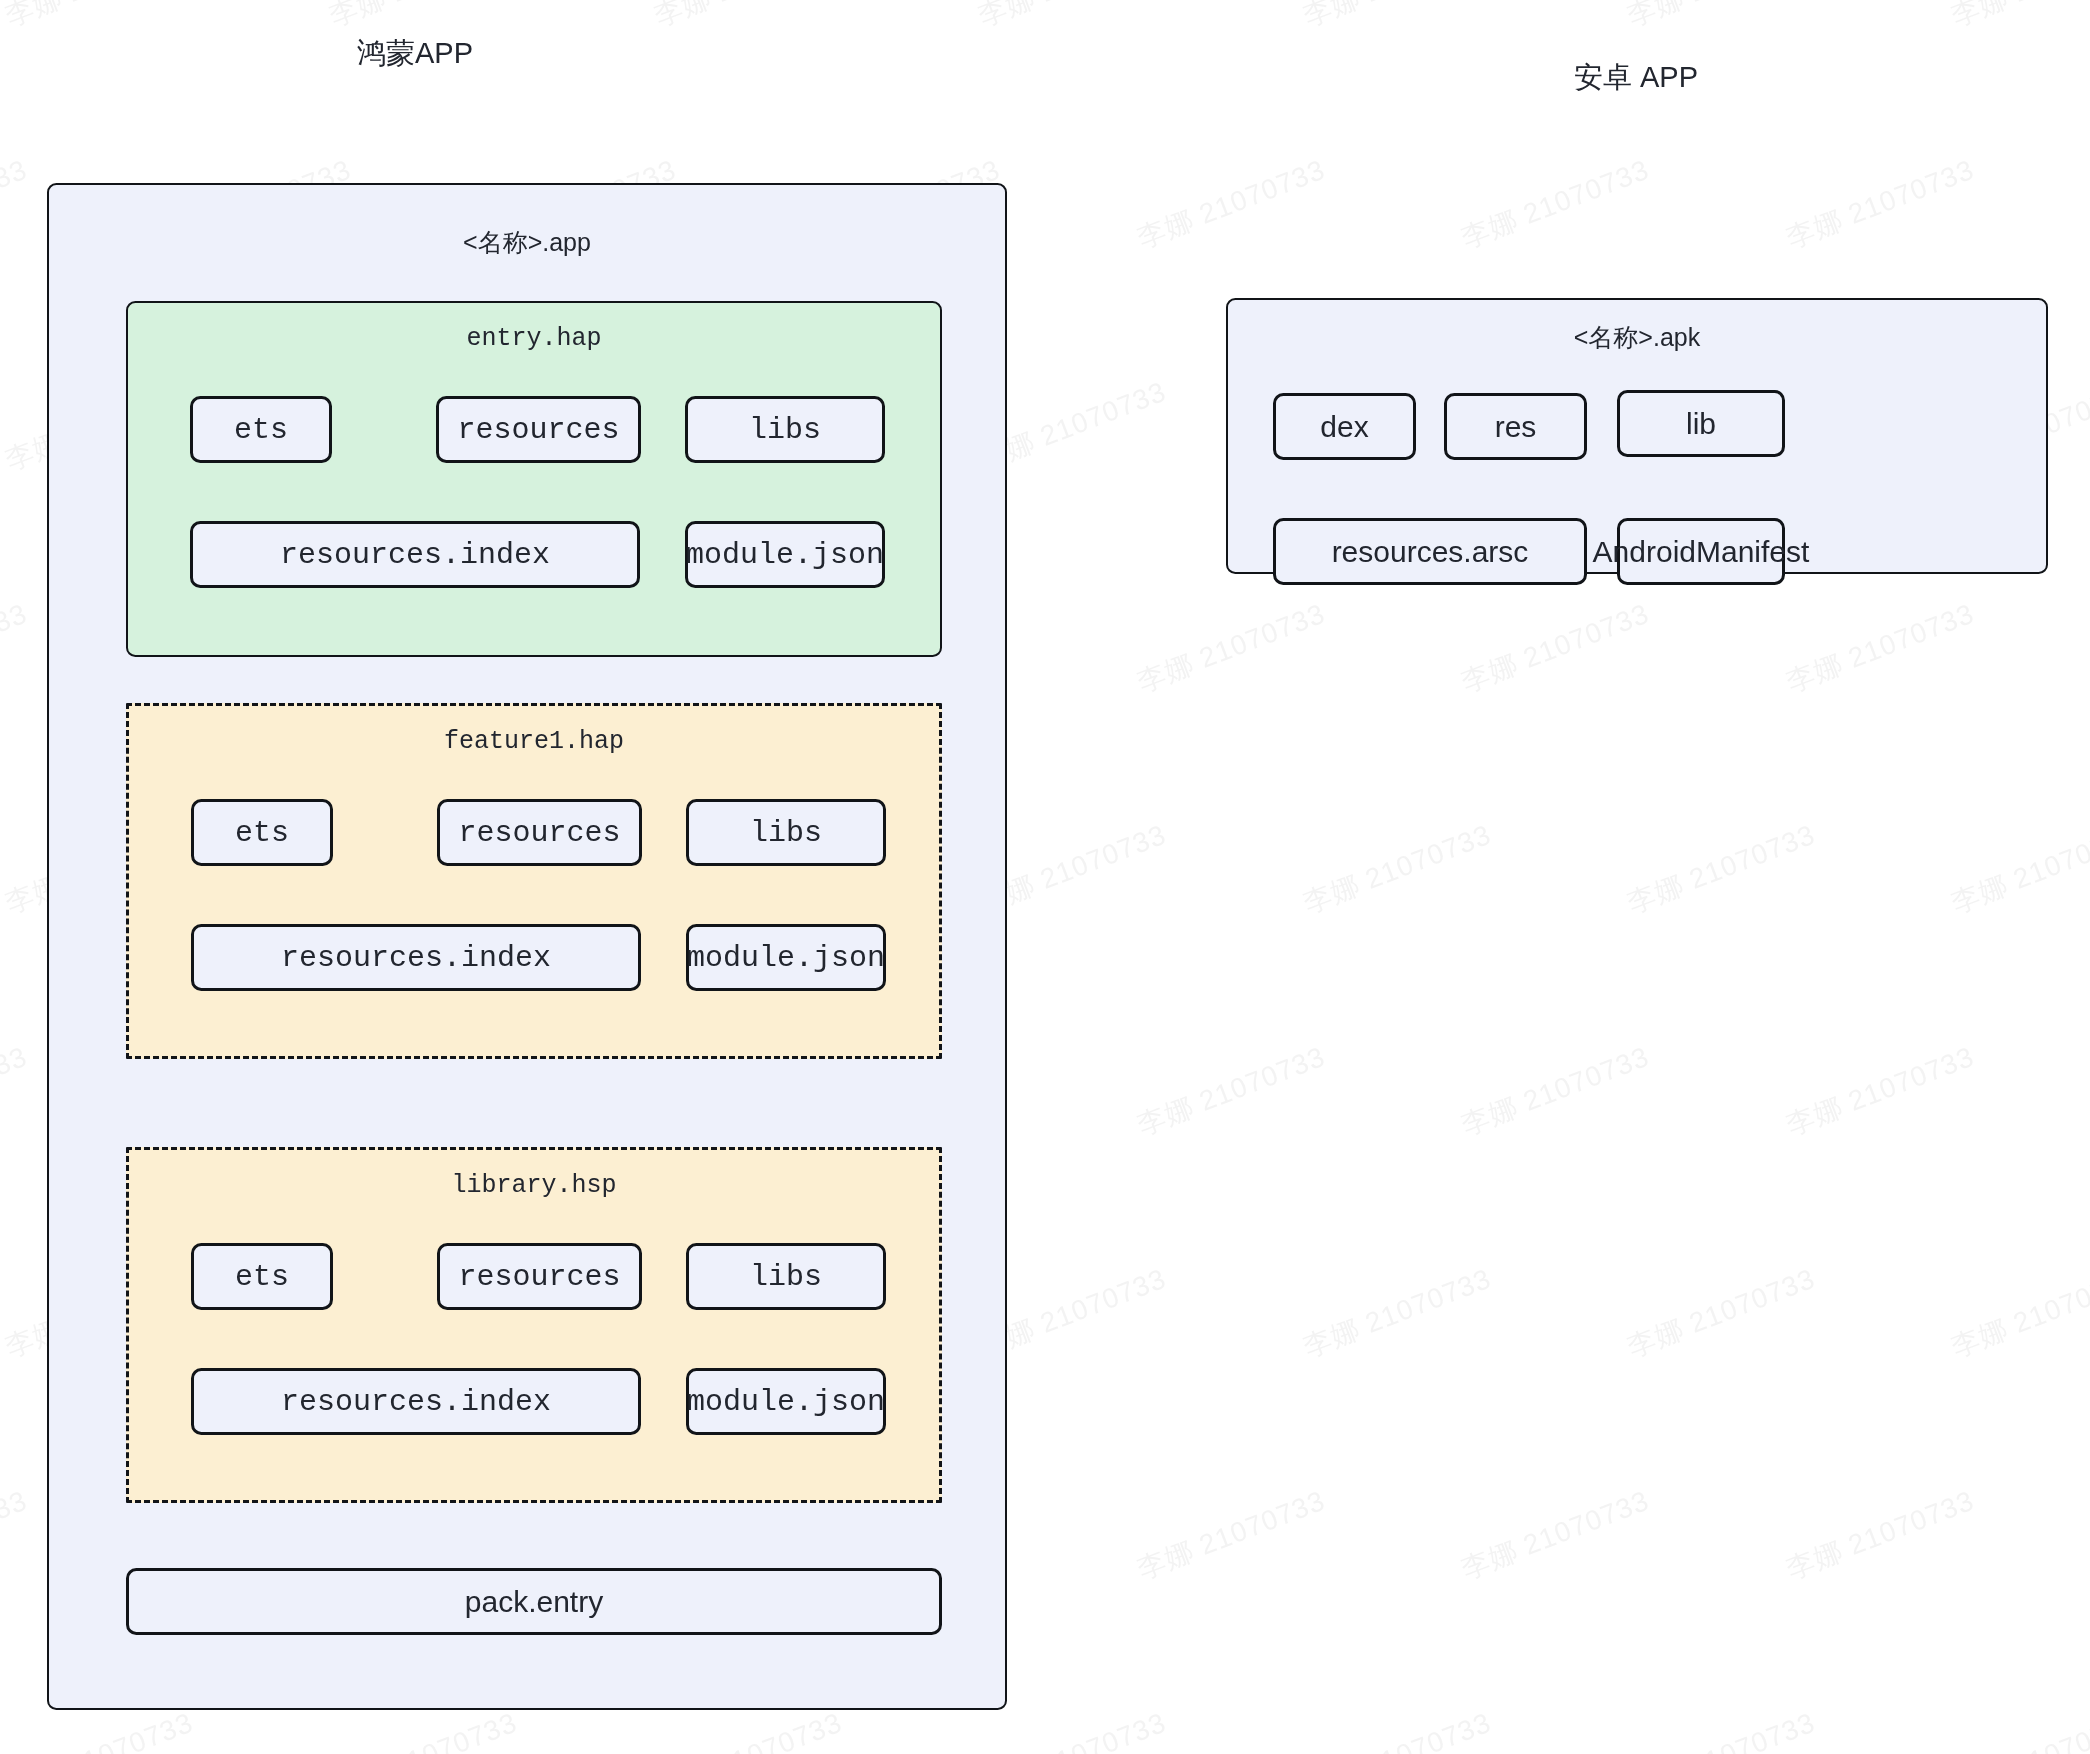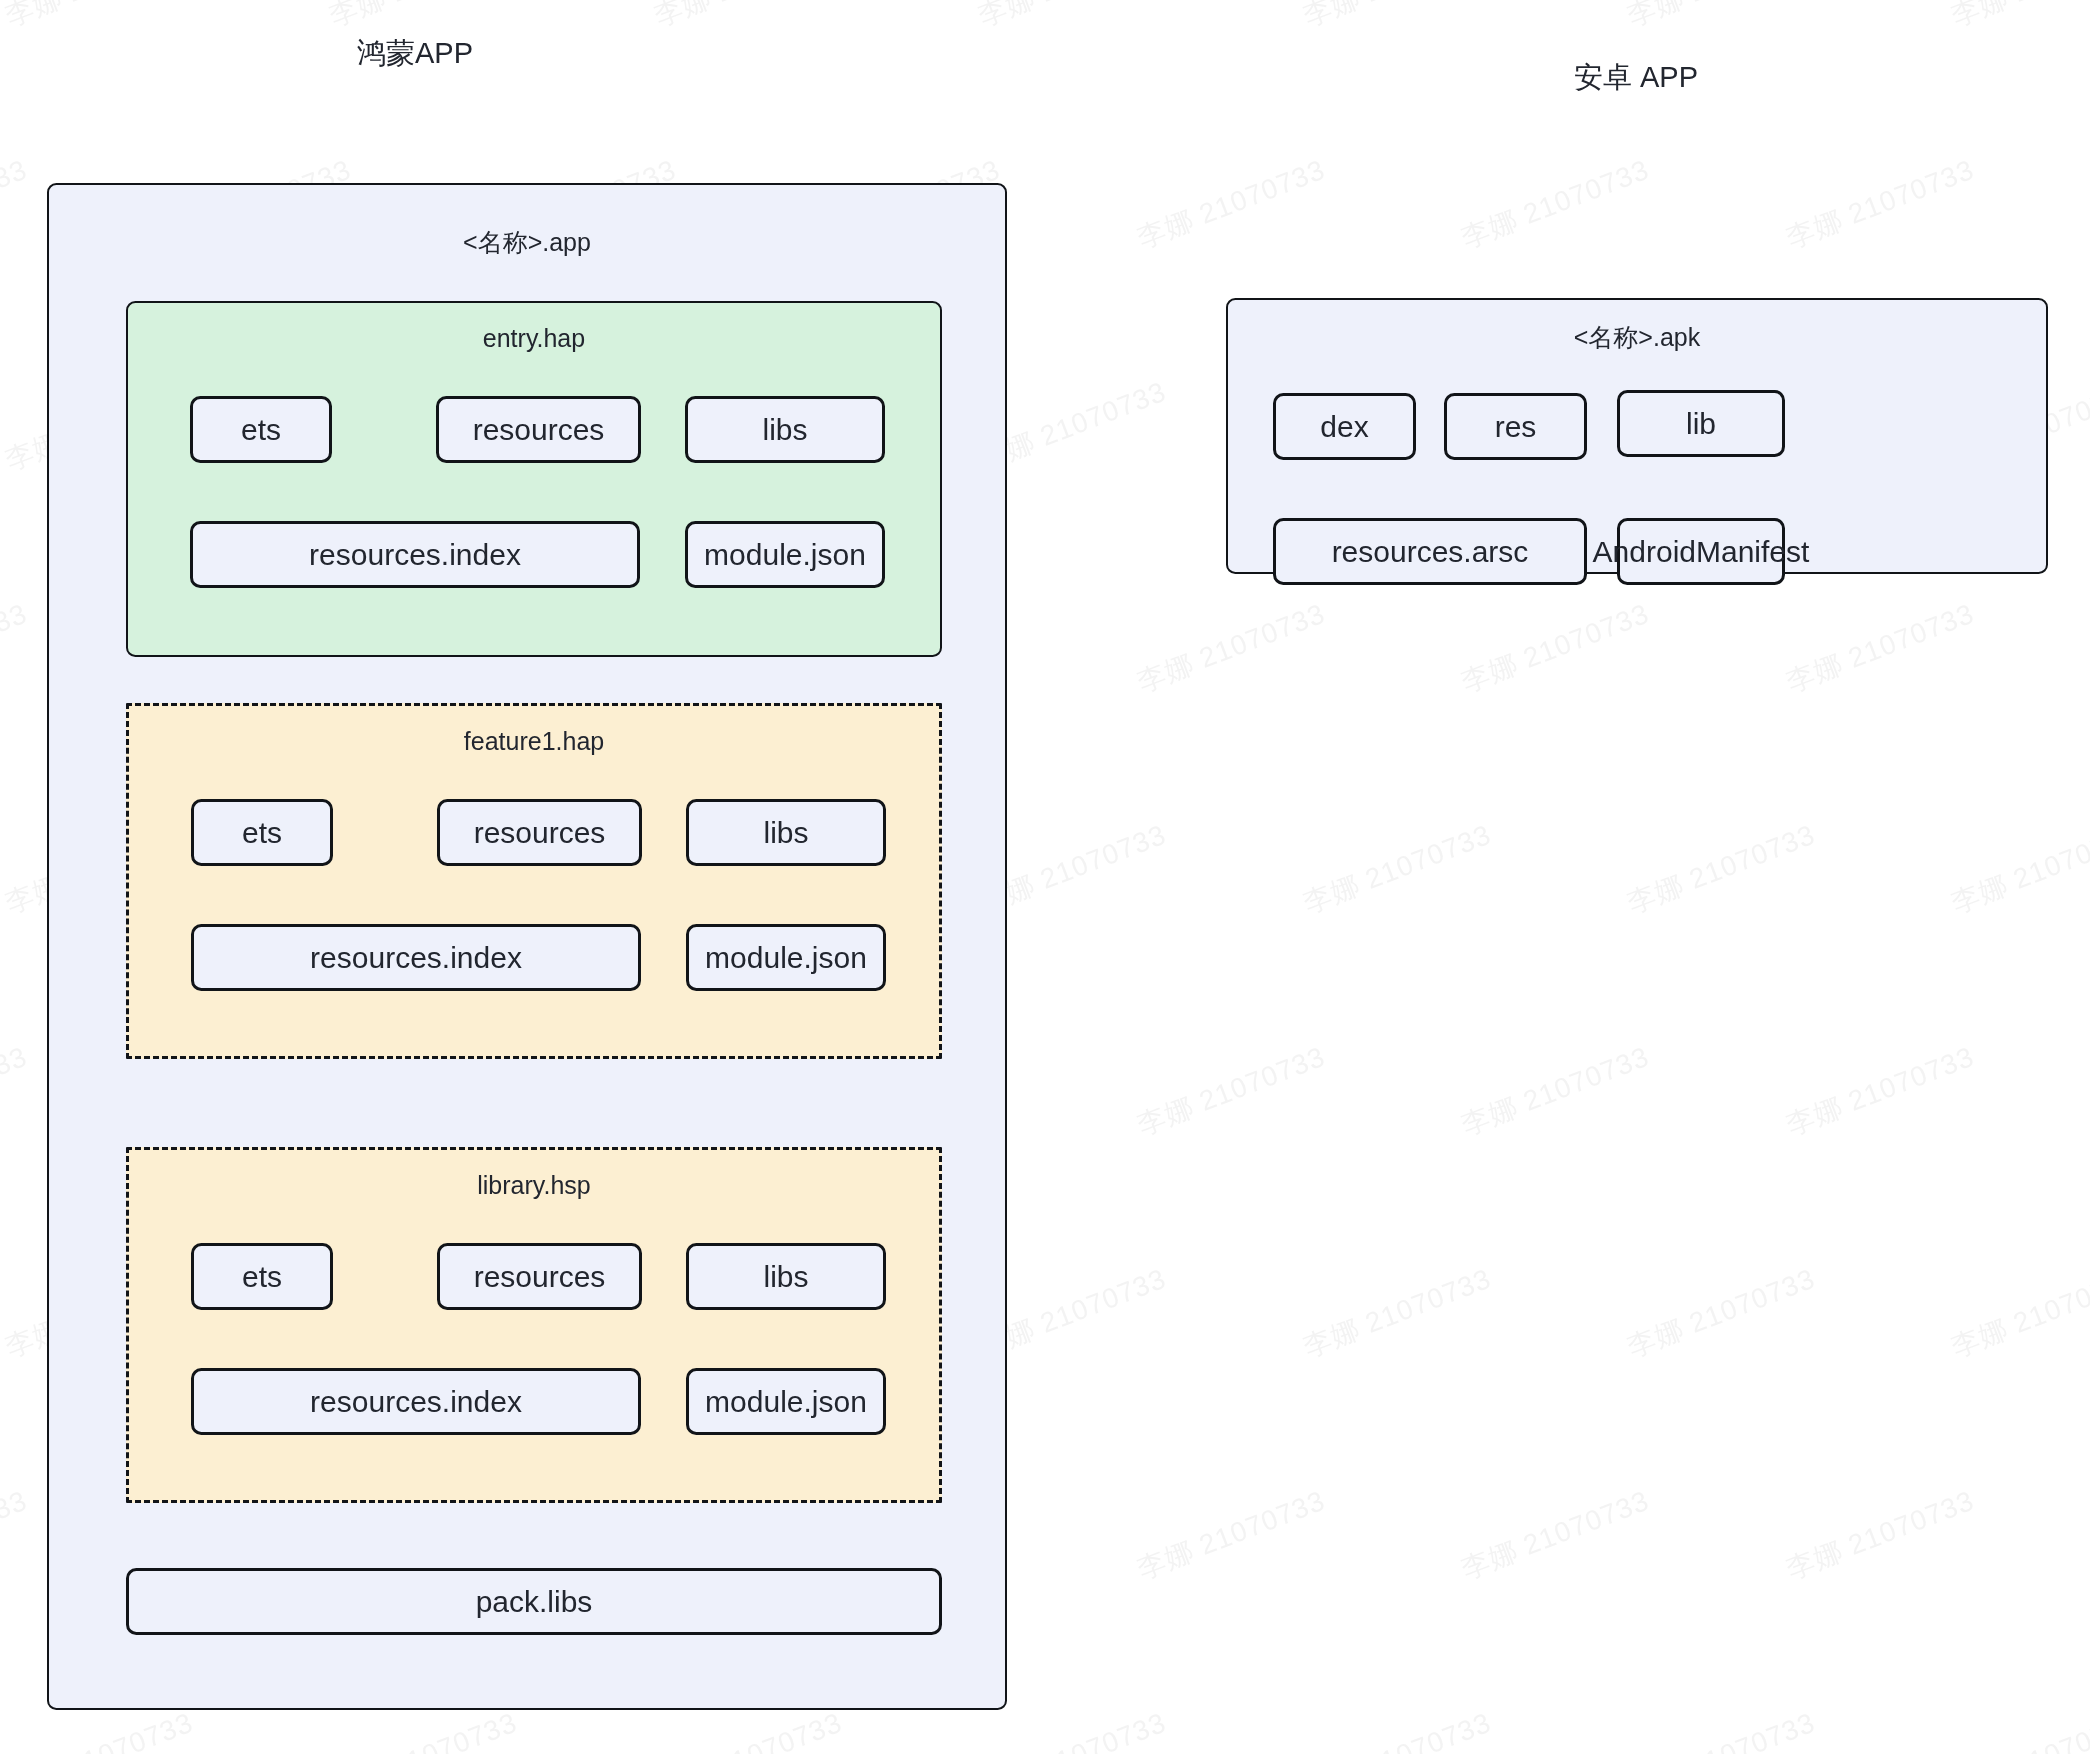--- a/index.html
+++ b/index.html
@@ -71,20 +71,21 @@
     color: #22262f;
     white-space: nowrap;
   }
 
   
   .module {
     position: absolute;
     box-sizing: border-box;
     border: 2.8px solid #111418;
     border-radius: 9.3px;
+    font-family: Liberation Mono, monospace;
   }
   .module.solid   { border-style: solid; }
   .module.dashed  { border-style: dashed; border-width: 3.7px; border-radius: 1px; }
 
   .module-title {
     position: absolute;
     left: 0;
     right: 0;
     text-align: center;
     font-size: 25px;
@@ -215,21 +216,21 @@
       <div class="module-title" style="top:20.5px;">library.hsp</div>
 
       <div class="item" style="left:62px; top:93px; width:142px; height:67px;">ets</div>
       <div class="item" style="left:308px; top:93px; width:205px; height:67px;">resources</div>
       <div class="item" style="left:557px; top:93px; width:200px; height:67px;">libs</div>
 
       <div class="item" style="left:62px; top:218px; width:450px; height:67px;">resources.index</div>
       <div class="item" style="left:557px; top:218px; width:200px; height:67px;">module.json</div>
     </div>
 
-    <div class="item" style="left:77px; top:1383px; width:816px; height:67px;">pack.libs</div>
+    <div class="item" style="left:77px; top:1383px; width:816px; height:67px;">pack.entry</div>
   </div>
 
   <div class="package" style="left:1226px; top:298px; width:822px; height:276px;">
 
     <div class="package-title" style="top:20.5px;">&lt;名称&gt;.apk</div>
 
     <div class="item" style="left:45px; top:93px; width:143px; height:67px;">dex</div>
     <div class="item" style="left:216px; top:93px; width:143px; height:67px;">res</div>
     <div class="item" style="left:389px; top:90px; width:168px; height:67px;">lib</div>
 

